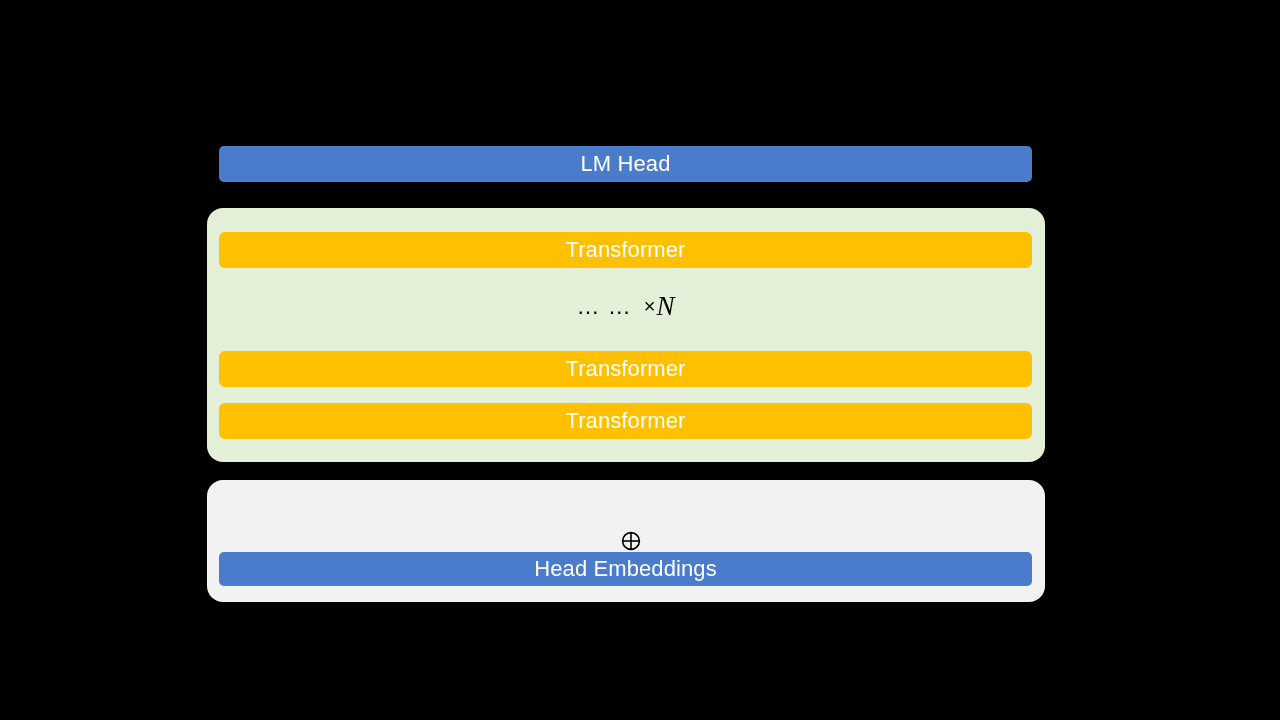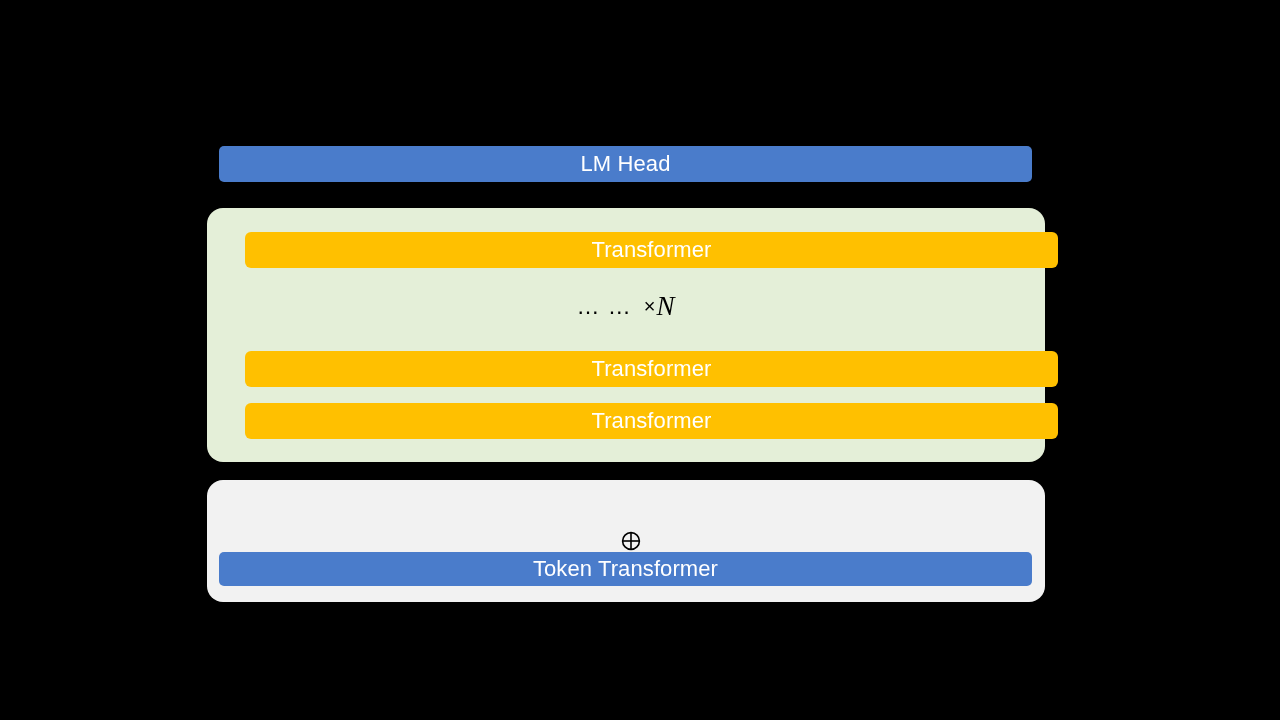--- a/index.html
+++ b/index.html
@@ -56,21 +56,20 @@
     top: 208px;
     width: 838px;
     height: 254px;
     background: #e4efd8;
     border-radius: 16px;
   }
 
   .transformer-bar {
     background: #ffc000;
     border-radius: 6px;
-    margin-left: 26px;
   }
   #transformer-bar-top    { top: 232px; height: 36px; }
   #transformer-bar-mid    { top: 351px; height: 36px; }
   #transformer-bar-bottom { top: 403px; height: 36px; }
 
   
   #repeat-annotation {
     position: absolute;
     left: 219px;
     top: 288px;
@@ -171,16 +170,16 @@
 
   <div id="add-operator">
     <svg width="22" height="22" viewBox="0 0 22 22" aria-hidden="true">
       <circle cx="11" cy="11" r="8.4" fill="none" stroke="#000000" stroke-width="1.6"></circle>
       <line x1="11" y1="2.2" x2="11" y2="19.8" stroke="#000000" stroke-width="1.6"></line>
       <line x1="2.2" y1="11" x2="19.8" y2="11" stroke="#000000" stroke-width="1.6"></line>
     </svg>
   </div>
 
   <div class="bar" id="token-embeddings-bar">
-    <span>Token Transformer</span>
+    <span>Head Embeddings</span>
   </div>
 
 </div>
 
 </body></html>

